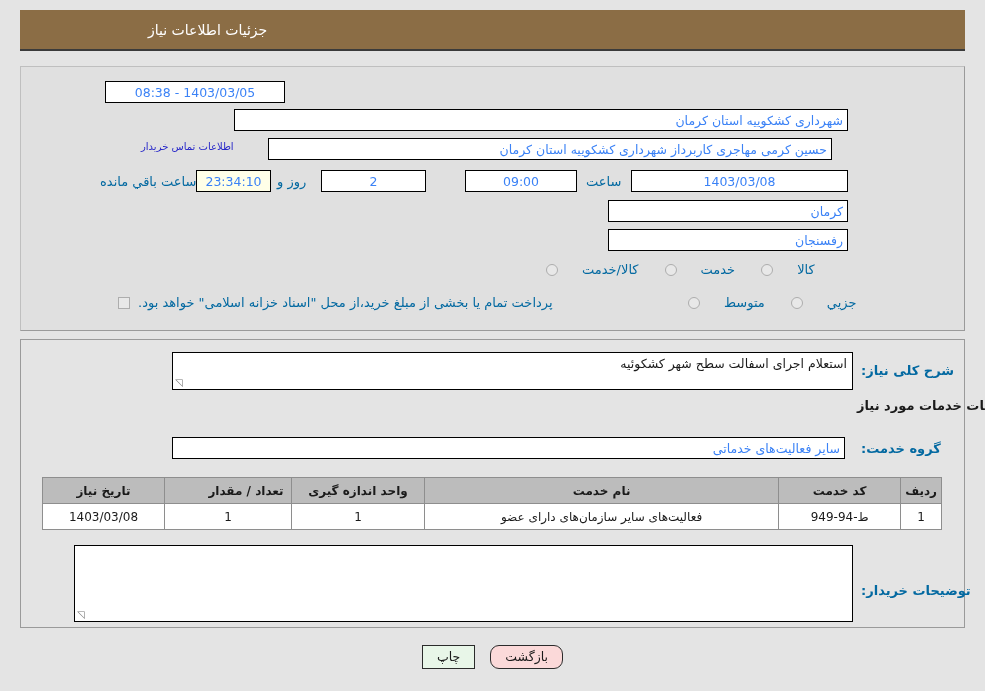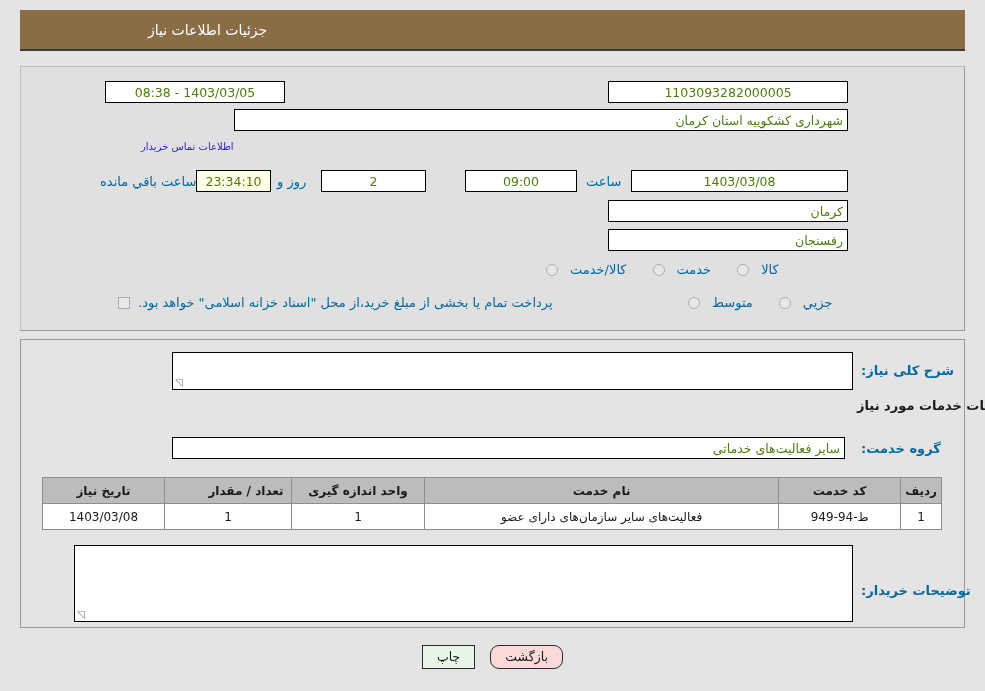--- a/index.html
+++ b/index.html
@@ -89,21 +89,21 @@
     font-size: 13px;
     color: #0369a1;
     white-space: nowrap;
     text-align: right;
   }
   .inp {
     background: #ffffff;
     border: 1px solid #000000;
     height: 20px;
     font-size: 12.5px;
-    color: #4d7c0f;
+    color: #3b82f6;
     display: flex;
     align-items: center;
     justify-content: center;
     text-align: center;
     padding: 0 4px;
     overflow: hidden;
     white-space: nowrap;
     font-family: "DejaVu Sans", "Liberation Sans", sans-serif;
   }
   .inp.rtl-text { justify-content: flex-start; text-align: right; }
@@ -126,21 +126,21 @@
     display: inline-block;
     vertical-align: middle;
   }
   .checkbox {
     width: 12px; height: 12px;
     border: 1px solid #adadad;
     background: #e8e8e8;
     display: inline-block;
     vertical-align: middle;
   }
-  .opt { display: inline-flex; align-items: center; gap: 12px; font-size: 12.5px; }
+  .opt { display: inline-flex; align-items: center; gap: 24px; font-size: 12.5px; }
 
   
   .ta {
     background: #ffffff;
     border: 1px solid #000000;
     font-size: 12.5px;
     color: #1a1a1a;
     padding: 3px 5px 0 5px;
     text-align: right;
     position: relative;
@@ -232,35 +232,35 @@
 
   <div class="title-bar">
     <span class="title-text">جزئیات اطلاعات نیاز</span>
   </div>
 
   <div class="panel" id="panel-top"></div>
 
   <div class="fieldrow" style="left:862px; top:82px;">
     <span class="lbl">شماره نیاز:</span>
   </div>
-  <div class="inp" style="position:absolute; left:608px; top:81px; width:240px; height:22px; z-index:2;">1103093282000005</div>
 
   <div class="fieldrow" style="left:292px; top:82px;">
     <span class="lbl">تاریخ و ساعت اعلان عمومی:</span>
   </div>
   <div class="inp" style="position:absolute; left:105px; top:81px; width:180px; height:22px; z-index:2;">1403/03/05 - 08:38</div>
 
   <div class="fieldrow" style="left:850px; top:110px;">
     <span class="lbl">نام دستگاه خریدار:</span>
   </div>
   <div class="inp rtl-text" style="position:absolute; left:234px; top:109px; width:614px; height:22px; z-index:2;">شهرداری کشکوییه استان کرمان</div>
 
   <div class="fieldrow" style="left:838px; top:139px;">
     <span class="lbl">ایجاد کننده درخواست:</span>
   </div>
+  <div class="inp rtl-text" style="position:absolute; left:268px; top:138px; width:564px; height:22px; z-index:2;">حسین  کرمی مهاجری کاربرداز شهرداری کشکوییه استان کرمان</div>
   <a class="link" style="position:absolute; left:141px; top:141px; z-index:3;">اطلاعات تماس خریدار</a>
 
   <div class="fieldrow" style="left:869px; top:163px; display:block; text-align:right; width:80px;">
     <span class="lbl" style="display:block; line-height:17px; white-space:normal;">مهلت ارسال پاسخ: تا تاریخ:</span>
   </div>
   <div class="inp" style="position:absolute; left:631px; top:170px; width:217px; height:22px; z-index:2;">1403/03/08</div>
   <span class="lbl" style="position:absolute; left:586px; top:174px; z-index:2;">ساعت</span>
   <div class="inp" style="position:absolute; left:465px; top:170px; width:112px; height:22px; z-index:2;">09:00</div>
   <div class="inp" style="position:absolute; left:321px; top:170px; width:105px; height:22px; z-index:2;">2</div>
   <span class="lbl" style="position:absolute; left:277px; top:174px; z-index:2;">روز و</span>
@@ -310,20 +310,21 @@
   </div>
   <div class="fieldrow" style="left:118px; top:295px; gap:8px; z-index:2;">
     <span class="lbl">پرداخت تمام یا بخشی از مبلغ خرید،از محل "اسناد خزانه اسلامی" خواهد بود.</span>
     <span class="checkbox"></span>
   </div>
 
   <div class="panel" id="panel-middle"></div>
 
   <span class="lbl bold-lbl" style="position:absolute; left:861px; top:363px; z-index:2;">شرح کلی نیاز:</span>
   <div class="ta" style="position:absolute; left:172px; top:352px; width:681px; height:38px; z-index:2;">
+    <span>استعلام اجرای اسفالت سطح شهر کشکوئیه</span>
     <span class="grip">◸</span>
   </div>
 
   <span class="section-head" style="left:857px; top:398px;">اطلاعات خدمات مورد نیاز</span>
 
   <span class="lbl bold-lbl" style="position:absolute; left:861px; top:441px; z-index:2;">گروه خدمت:</span>
   <div class="inp rtl-text" style="position:absolute; left:172px; top:437px; width:673px; height:22px; z-index:2;">سایر فعالیت‌های خدماتی</div>
 
   <table id="svc-table">
     <thead>

